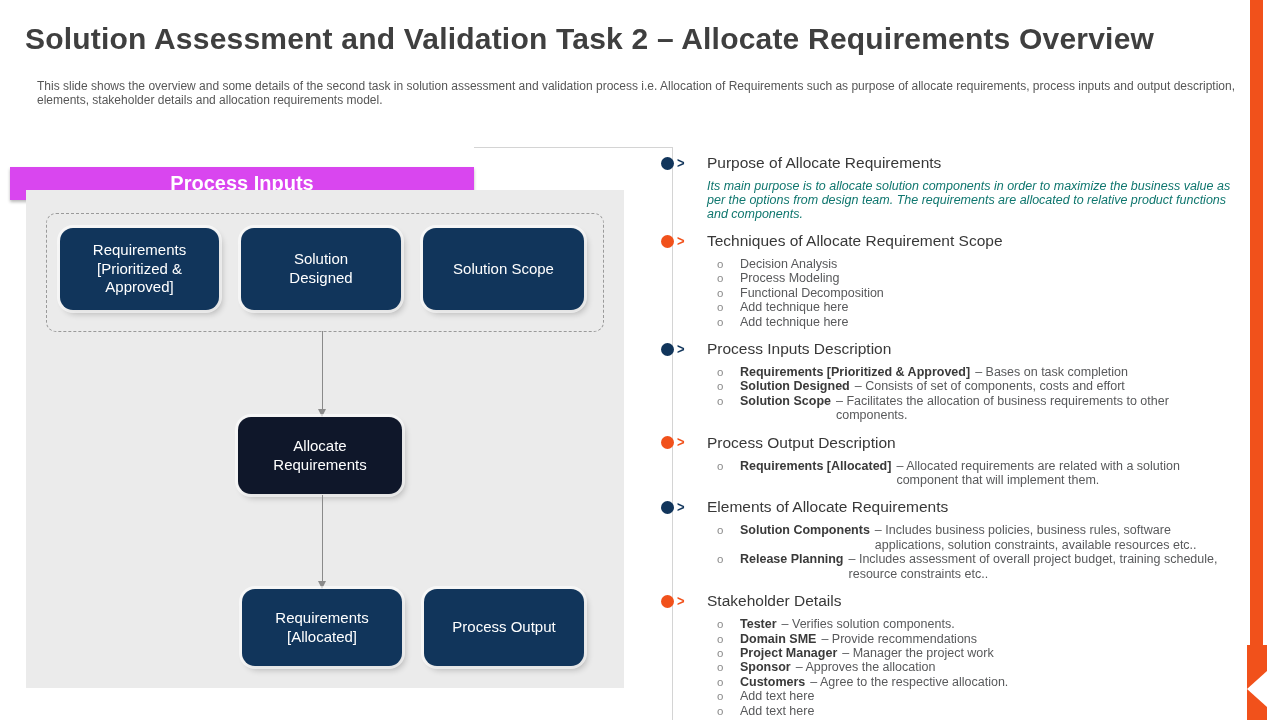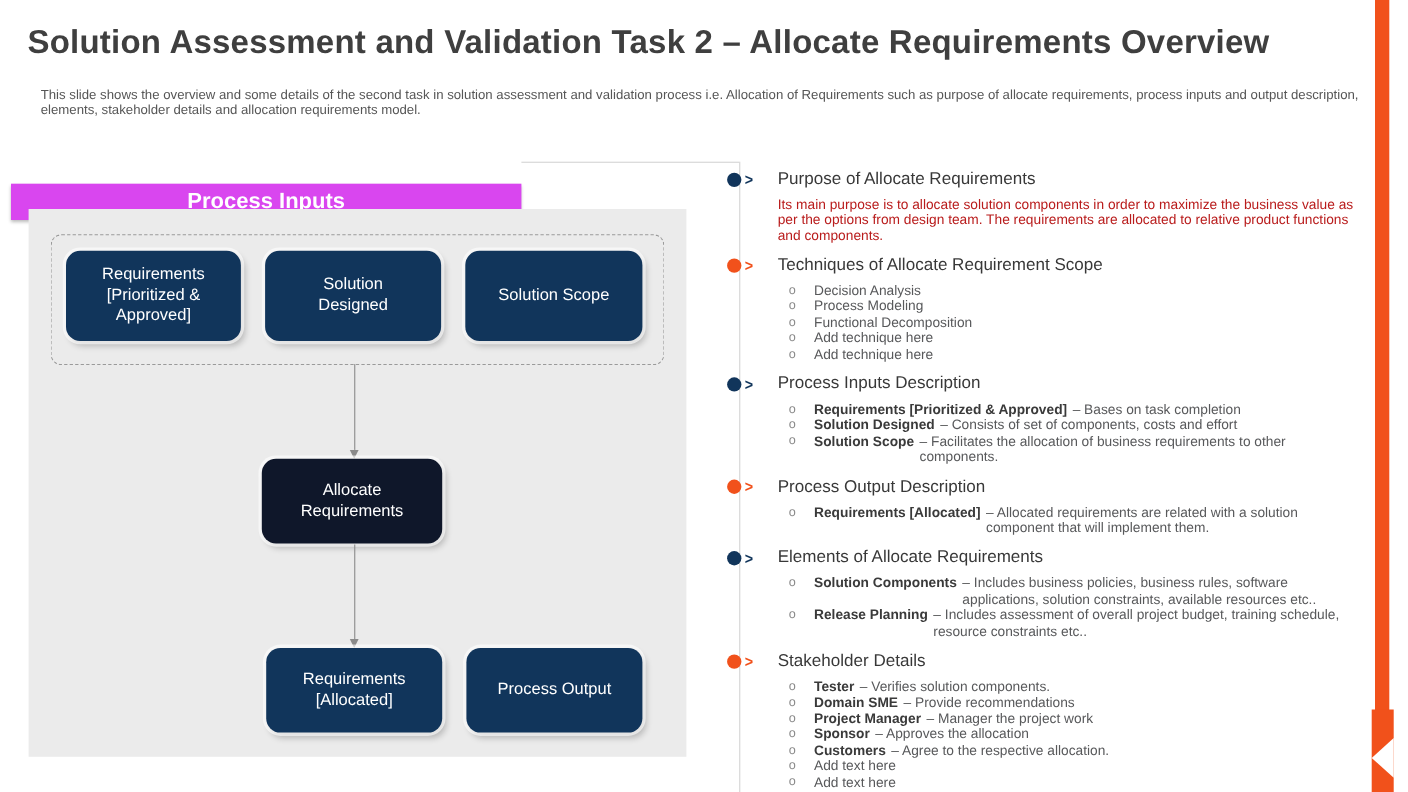--- a/index.html
+++ b/index.html
@@ -66,21 +66,21 @@
   .right-col{position:absolute;left:655px;top:154px;width:592px;}
   .section{margin-bottom:11px;position:relative;}
   .sec-head{display:flex;align-items:center;height:18px;}
   .dot{width:13px;height:13px;border-radius:50%;margin-left:6px;flex:0 0 13px;}
   .chev{font-size:13px;font-weight:700;margin-left:3px;width:10px;transform:scaleY(1.1);}
   .c-navy .dot{background:#11355B;} .c-navy .chev{color:#11355B;}
   .c-orange .dot{background:#F1511B;} .c-orange .chev{color:#F1511B;}
   .sec-title{margin-left:20px;font-size:15.5px;font-weight:400;color:#383838;}
   .sec-para{
     margin:7px 0 0 52px;width:528px;
-    font-size:12.5px;line-height:14px;color:#b91c1c;
+    font-size:12.5px;line-height:14px;color:#0f766e;font-style:italic;
   }
   ul.sec-list{list-style:none;margin:7px 0 0 0;padding:0 0 0 62px;}
   ul.sec-list li{
     display:flex;font-size:12.5px;line-height:14.4px;color:#58595b;
     width:505px;
   }
   .om{flex:0 0 23px;color:#8a8a8a;font-size:11.5px;}
   .lead{font-weight:700;color:#3a3a3a;margin-right:5px;white-space:nowrap;}
   .lead:empty{display:none;margin:0;}
   .rest{flex:1;}

